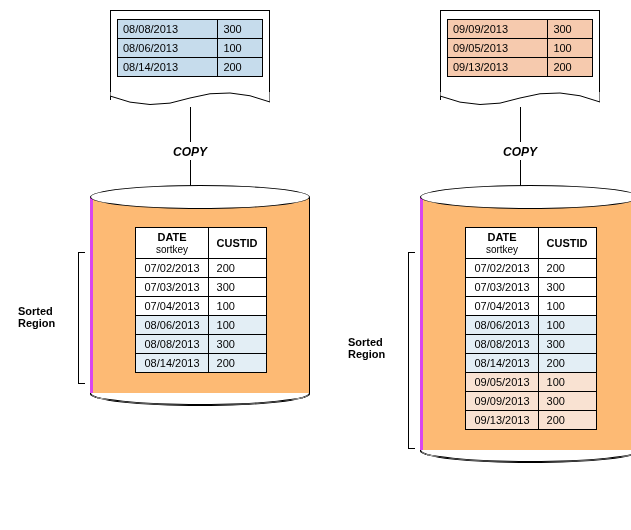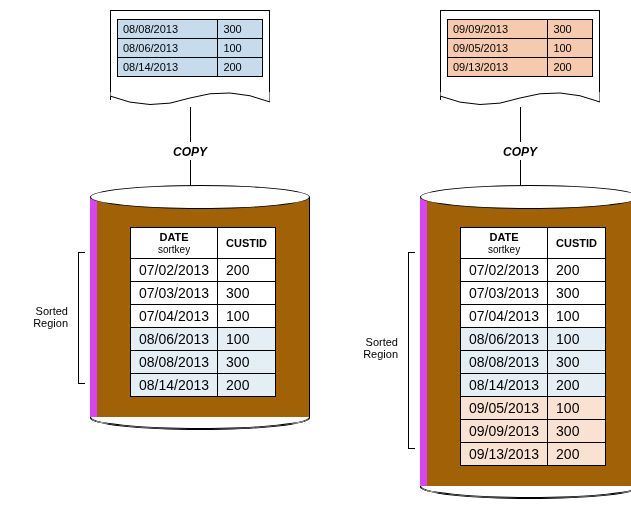--- a/index.html
+++ b/index.html
@@ -82,26 +82,26 @@
   }
 
   
   .cyl {
     position: absolute;
     top: 185px;
     width: 220px;
     left: 50px;
   }
   .cyl-body {
-    border-left: 7px solid #d946ef;
+    border-left: 3px solid #d946ef;
     border-right: 1px solid #000;
     margin-top: -12px;
     padding-top: 30px;
     padding-bottom: 20px;
-    background: #a16207;
+    background: #fdba74;
     position: relative;
     z-index: 0;
   }
   .ellipse {
     width: 220px;
     height: 24px;
     border: 1px solid #000;
     border-radius: 50%;
     box-sizing: border-box;
     background: #fff;
@@ -121,39 +121,39 @@
     border: 1px solid #000;
     padding: 3px 8px;
     font-size: 11px;
     background: #fff;
     text-align: center;
   }
   .cyl-table th .sub { font-weight: normal; font-size: 10px; }
   .cyl-table td {
     border: 1px solid #000;
     padding: 3px 8px;
-    font-size: 14px;
+    font-size: 11px;
     background: #fff;
   }
   tr.row-blue td { background: #e3eef5; }
   tr.row-orange td { background: #f9e2d2; }
 
   
   .bracket {
     position: absolute;
     border-left: 1px solid #000;
     border-top: 1px solid #000;
     border-bottom: 1px solid #000;
     width: 6px;
   }
   .bracket-label {
     position: absolute;
-    font-weight: normal;
-    font-size: 11px;
-    text-align: right;
+    font-weight: bold;
+    font-size: 11px;
+    text-align: left;
     width: 50px;
   }
 </style>
 </head>
 <body>
 
 <div class="half left">
 
   <div class="page">
     <table>

